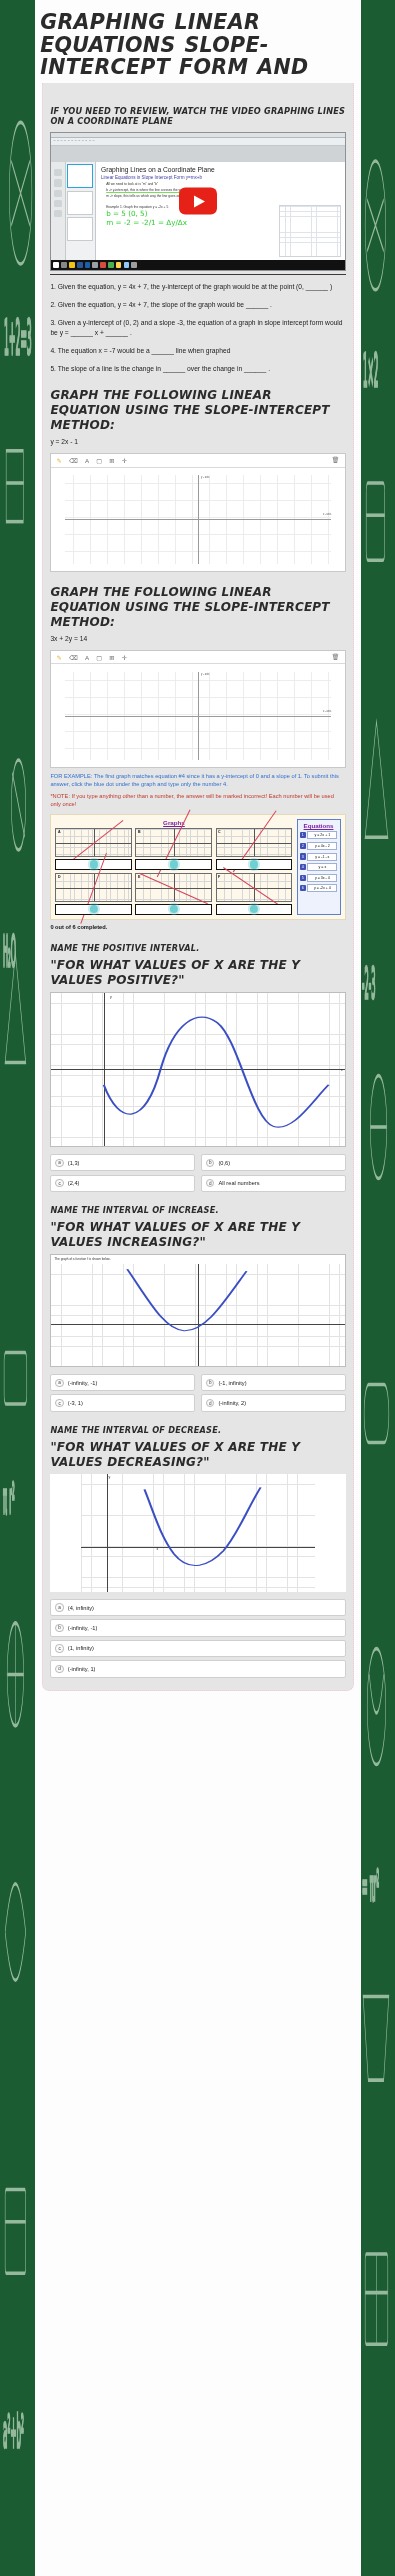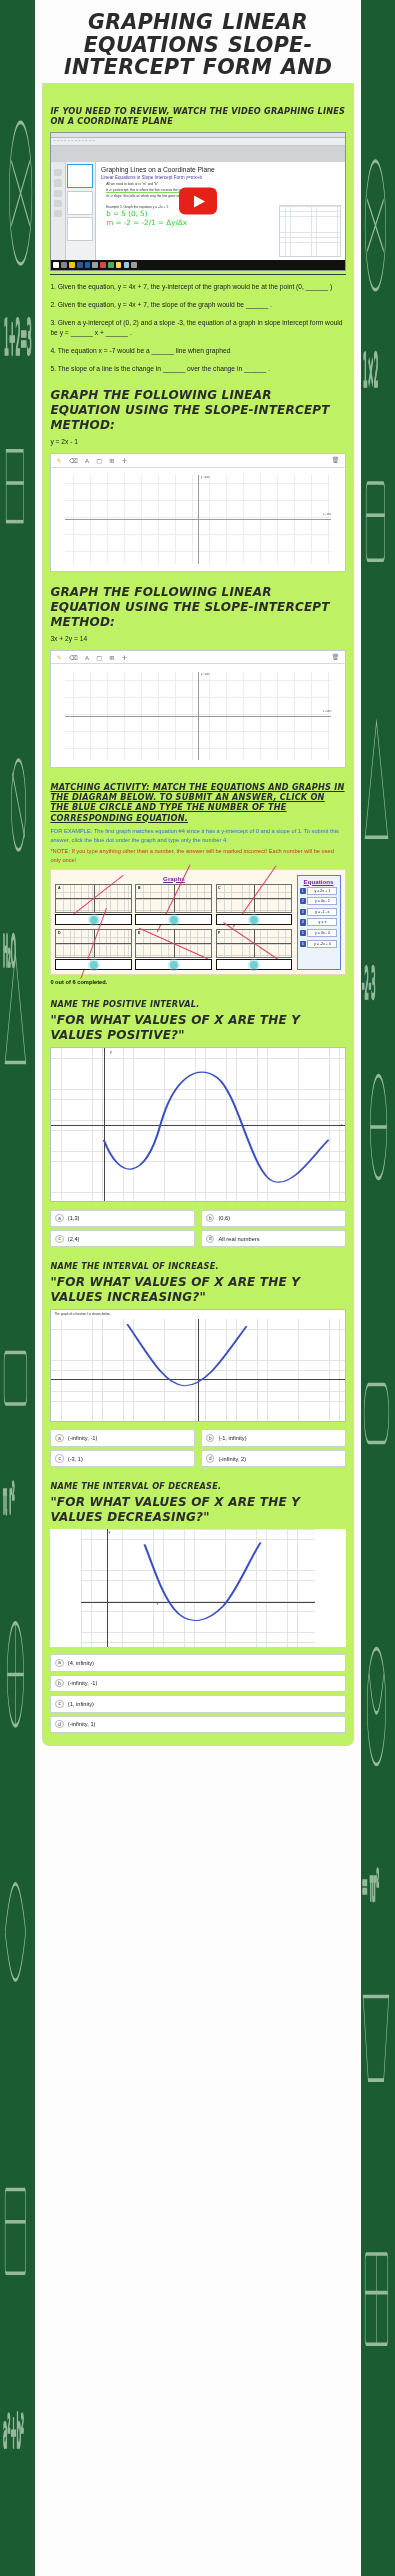--- a/index.html
+++ b/index.html
@@ -34,33 +34,32 @@
     min-height: 2595px;
     position: relative;
   }
 
   .dotted-wrap {
     border: 1.5px dotted #f0c9d4;
     border-top: none;
     margin: 0 7.2px;
     padding: 9.3px 7.2px 12.4px 7.2px;
     border-radius: 0 0 7.2px 7.2px;
-    background:#bef264;
+    background:#e5e5e5;
   }
 
   
   .title {
     font-family: "DejaVu Sans", sans-serif;
     font-weight: bold;
     font-style: italic;
     font-size: 20.6px;
     line-height: 1.08;
     letter-spacing: 0.3px;
     color: #2b2b2b;
-    text-align: center;
     padding: 11.3px 5.2px 5.2px 5.2px;
     text-transform: uppercase;
     word-spacing: 1.5px;
   }
   .h-comic {
     font-family: "DejaVu Sans", sans-serif;
     font-weight: bold;
     font-style: italic;
     font-size: 8.2px;
     line-height: 1.25;
@@ -325,21 +324,20 @@
       </div>
       <div class="gw-canvas">
         <div class="gw-grid"></div>
         <div class="gw-axis-x"></div>
         <div class="gw-axis-y"></div>
         <div class="gw-lbl y">y - axis</div>
         <div class="gw-lbl x">x - axis</div>
       </div>
     </div>
 
-    <div class="h-comic underline">Matching Activity: Match the equations and graphs in the diagram below.  To submit an answer, click on the blue circle and type the number of the corresponding equation.</div>
     <div class="note-blue">FOR EXAMPLE: The first graph matches equation #4 since it has a y-intercept of 0 and a slope of 1. To submit this answer, click the blue dot under the graph and type only the number 4.</div>
     <div class="note-red">*NOTE: If you type anything other than a number, the answer will be marked incorrect!  Each number will be used only once!</div>
 
     <div class="match-box">
       <div class="match-left">
         <div class="panel-h">Graphs</div>
         <div class="grid3">
 
           <div class="mini">
             <div class="mini-graph">

